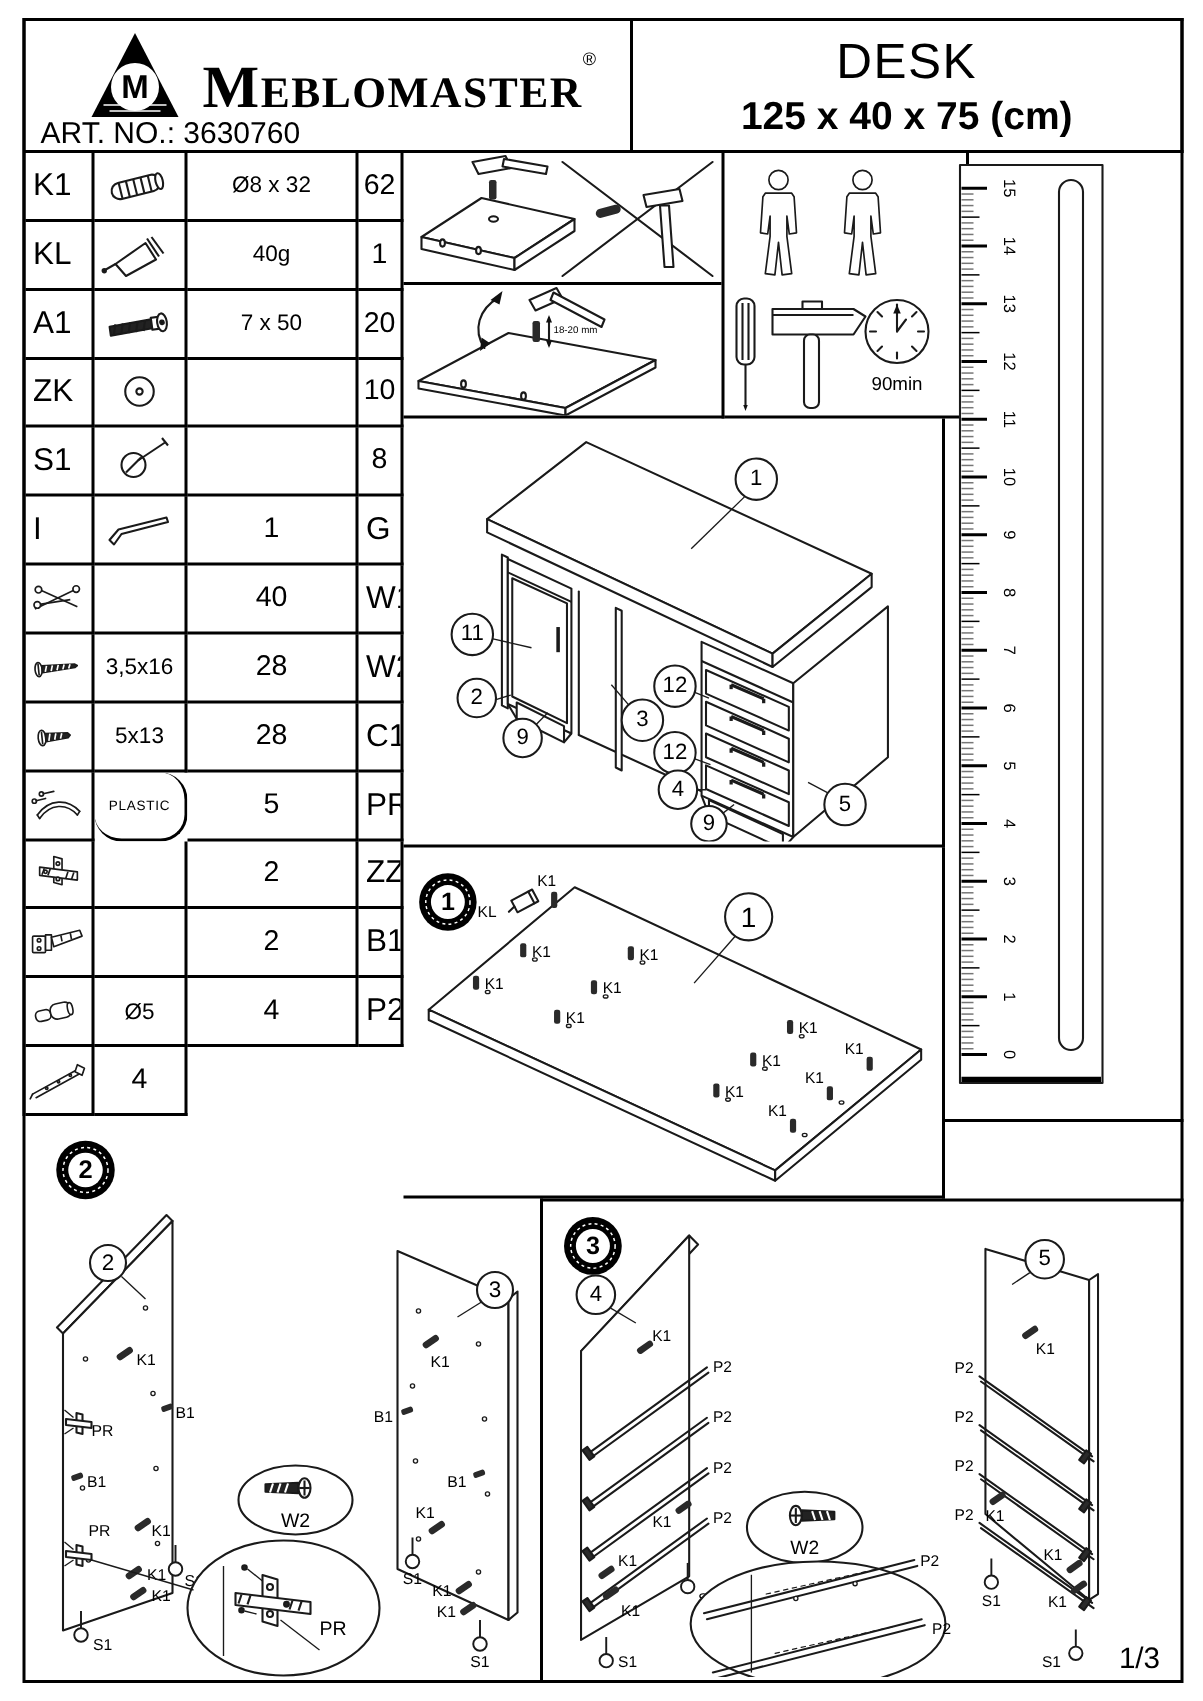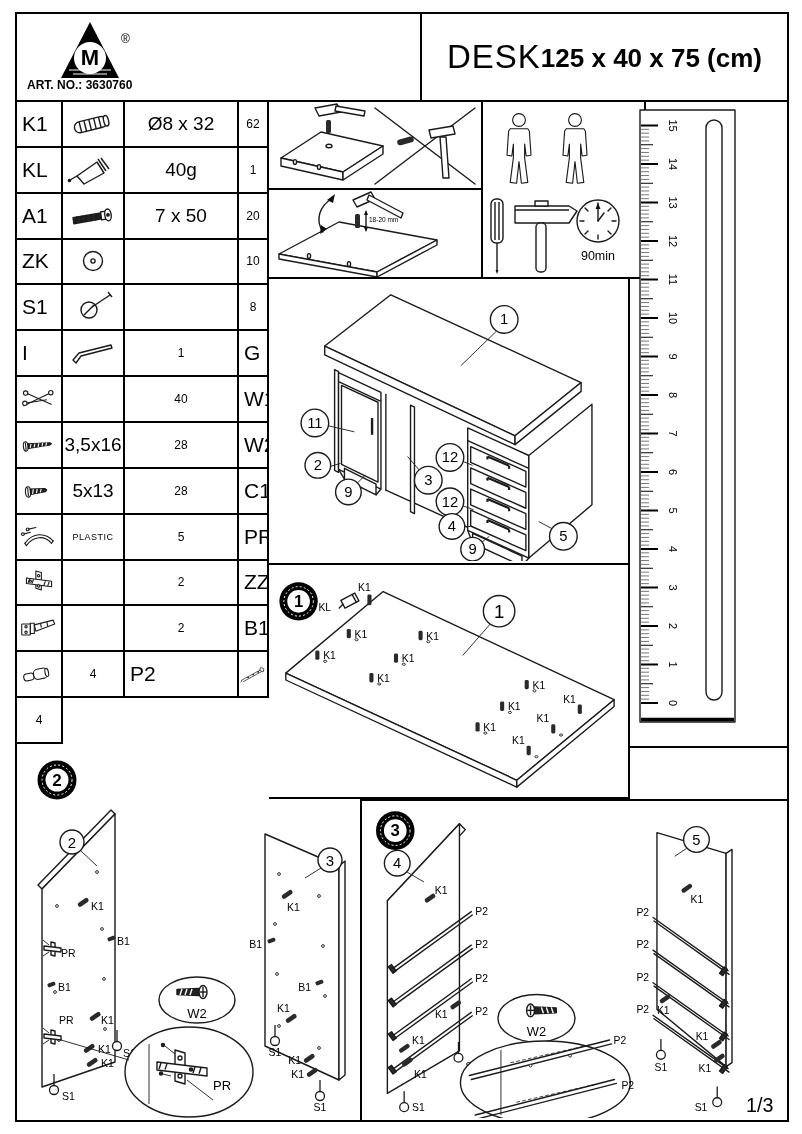--- a/index.html
+++ b/index.html
@@ -2,36 +2,36 @@
 <html><head>
 <meta charset="utf-8">
 <style>
   html,body{margin:0;padding:0;background:#fff;}
   #page{position:relative;width:802px;height:1134px;background:#fff;
         font-family:"Liberation Sans",sans-serif;color:#000;overflow:hidden;}
   .abs{position:absolute;box-sizing:border-box;}
   
   #hdr-left{left:15px;top:12px;width:407px;height:90px;border-right:2px solid #000;border-bottom:2px solid #000;border-top:2px solid #000;border-left:2px solid #000;}
   #hdr-right{left:422px;top:12px;width:367px;height:90px;border-bottom:2px solid #000;border-top:2px solid #000;border-right:2px solid #000;
-             display:flex;flex-direction:row;align-items:center;justify-content:center;}
+             display:flex;flex-direction:column;align-items:center;justify-content:center;}
   .brand-row{position:absolute;left:42px;top:6px;display:flex;align-items:flex-start;}
   .brand{font-family:"Liberation Serif",serif;font-weight:bold;font-size:29px;letter-spacing:1px;margin-left:14px;margin-top:14px;}
   .brand::first-letter{font-size:40px;}
   .reg{font-size:12px;margin-top:12px;}
-  .artno{position:absolute;left:10px;top:64px;font-size:12px;font-weight:bold;}
+  .artno{position:absolute;left:10px;top:64px;font-size:20px;font-weight:normal;}
   .title{font-size:33px;letter-spacing:1px;}
   .dims{font-size:26px;font-weight:bold;margin-top:2px;}
   
   #parts{left:15px;top:102px;width:254px;height:642px;display:grid;
          grid-template-columns:46px 62px 114px 30px;grid-auto-rows:1fr;border-left:2px solid #000;}
   .pc{border-right:2px solid #000;border-bottom:2px solid #000;display:flex;align-items:center;justify-content:center;overflow:hidden;}
   .pc.code{font-size:21px;justify-content:flex-start;padding-left:5px;}
-  .pc.size{font-size:19px;}
-  .pc.size.plastic{font-size:9px;letter-spacing:.5px;}
-  .pc.qty{font-size:12px;}
+  .pc.size{font-size:15px;}
+  .pc.size.plastic{font-size:9px;letter-spacing:.5px;border-radius:18px;}
+  .pc.qty{font-size:19px;}
   
   #instr{left:269px;top:102px;width:214px;height:177px;border-right:2px solid #000;border-bottom:2px solid #000;}
   #instr-a{left:0;top:0;width:212px;height:88px;border-bottom:2px solid #000;}
   #instr-b{left:0;top:88px;width:212px;height:87px;}
   #tools{left:483px;top:102px;width:163px;height:177px;border-right:2px solid #000;border-bottom:2px solid #000;}
   #ruler-region{left:630px;top:102px;width:159px;height:646px;border-bottom:2px solid #000;}
   #desk-box{left:269px;top:279px;width:361px;height:286px;border-right:2px solid #000;border-bottom:2px solid #000;}
   #step1-box{left:269px;top:565px;width:361px;height:234px;border-right:2px solid #000;border-bottom:2px solid #000;}
   #step2-area{left:17px;top:744px;width:343px;height:376px;}
   #step3-box{left:360px;top:799px;width:429px;height:321px;border-left:2px solid #000;border-top:2px solid #000;}
@@ -56,20 +56,21 @@
 
   <div id="hdr-left" class="abs">
     <div class="brand-row">
       <svg width="62" height="62" viewBox="0 0 62 62">
         <polygon points="31,2 60,58 2,58" fill="#000"></polygon>
         <line x1="10" y1="50" x2="52" y2="50" stroke="#fff" stroke-width="1"></line>
         <line x1="14" y1="54" x2="48" y2="54" stroke="#fff" stroke-width="1"></line>
         <circle cx="31" cy="38" r="16" fill="#fff"></circle>
         <text x="31" y="45" text-anchor="middle" font-size="22" font-weight="bold" font-family="Liberation Serif,serif">M</text>
       </svg>
+      <span class="brand">MEBLOMASTER</span>
       <span class="reg">®</span>
     </div>
     <div class="artno">ART. NO.: 3630760</div>
   </div>
   <div id="hdr-right" class="abs">
     <div class="title">DESK</div>
     <div class="dims">125 x 40 x 75 (cm)</div>
   </div>
 
   <div id="parts" class="abs">
@@ -264,20 +265,21 @@
     <div class="pc code">B1</div>
     <div class="pc">
         <svg width="56" height="40" viewBox="0 0 56 40">
           <g class="lnw" stroke-width="1.2" transform="rotate(-12 26 20)">
             <rect x="8" y="17" width="13" height="9" rx="4"></rect>
             <rect x="21" y="14" width="18" height="13" rx="5.5"></rect>
             <ellipse cx="38" cy="20.5" rx="2.2" ry="5.2"></ellipse>
           </g>
         </svg>
       </div>
+    <div class="pc size">Ø5</div>
     <div class="pc qty">4</div>
 
     <div class="pc code">P2</div>
     <div class="pc">
         <svg width="56" height="40" viewBox="0 0 56 40">
           <g class="ln" stroke-width="1.1">
             <line x1="6" y1="32" x2="46" y2="10"></line>
             <line x1="9" y1="35" x2="49" y2="13"></line>
             <polygon points="44,7 50,10 48,16 42,13" class="lnw"></polygon>
             <line x1="6" y1="32" x2="4" y2="36"></line>

